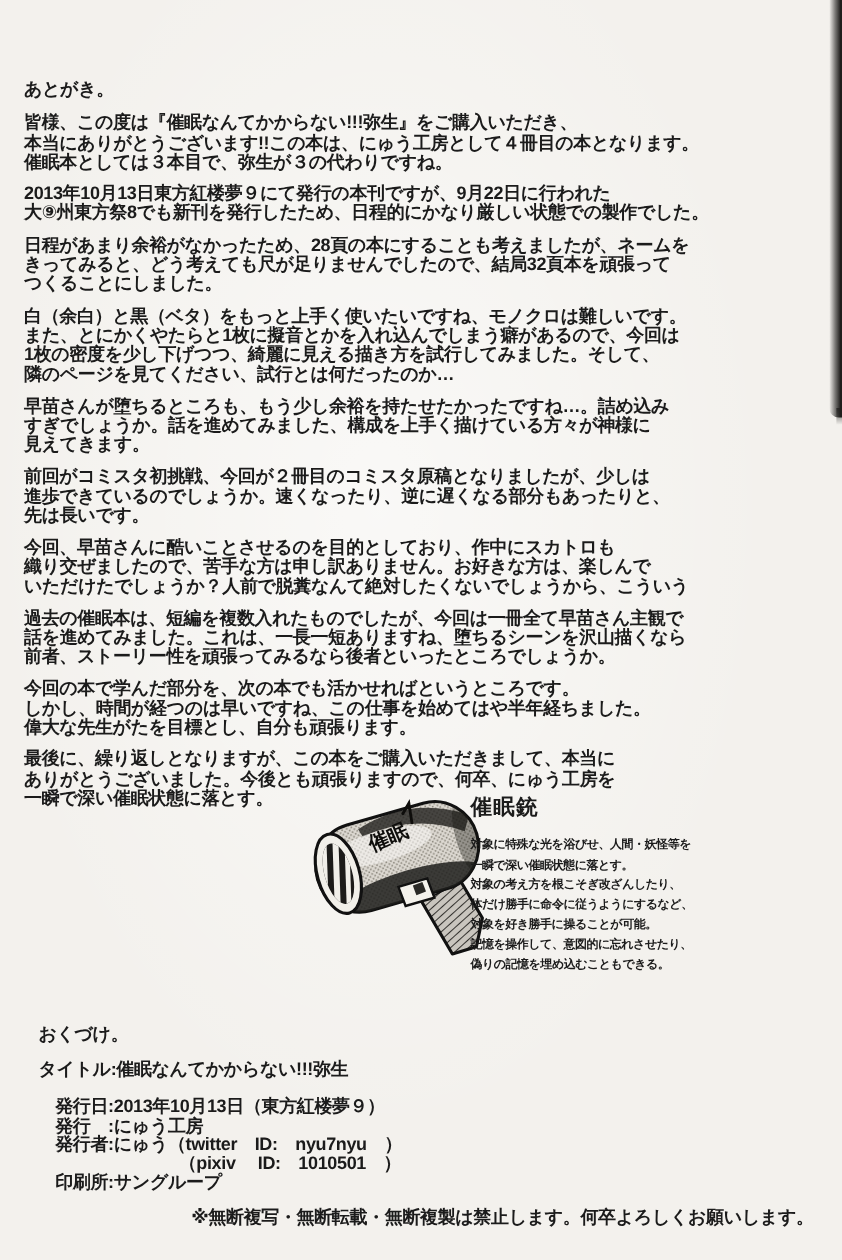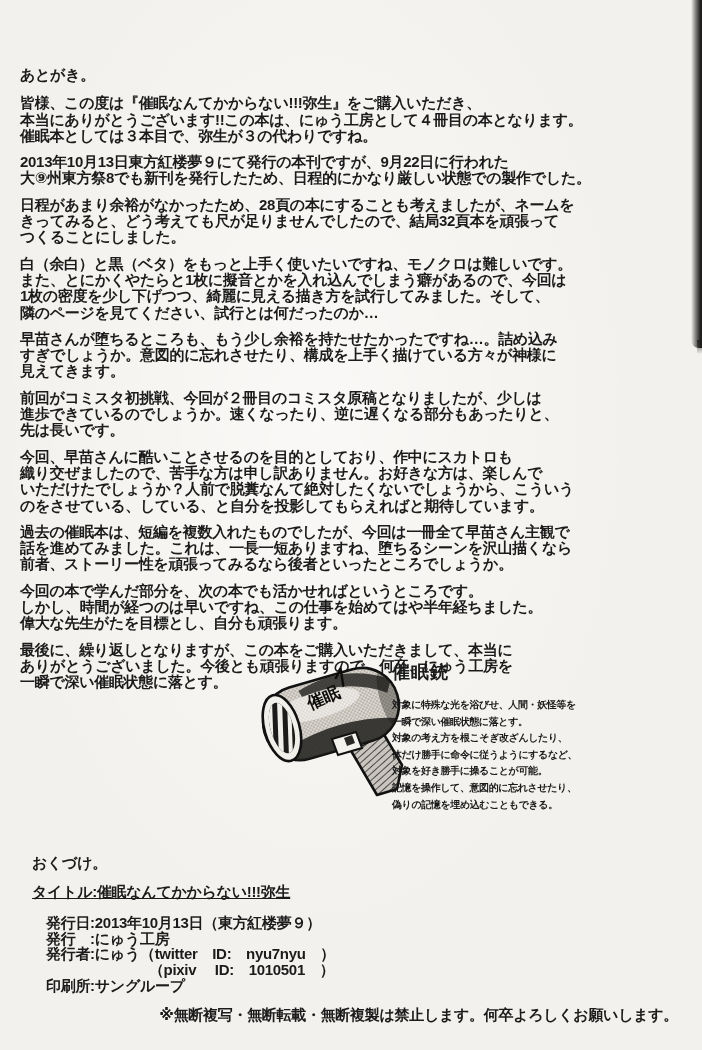--- a/index.html
+++ b/index.html
@@ -18,21 +18,21 @@
   .para{margin-bottom:10px;}
   
   .gun-info{position:absolute;left:392px;top:660px;width:285px;}
   .gun-info-title{font-size:18px;font-weight:700;letter-spacing:1px;margin-bottom:13px;white-space:pre;}
   .gun-info .line{font-size:10px;line-height:16.6px;letter-spacing:-0.4px;}
   
   .gun-art{position:absolute;left:248px;top:655px;width:170px;height:158px;}
   
   .colophon{position:absolute;left:28px;top:845px;width:650px;}
   .colophon-heading{padding-left:4px;margin-bottom:13px;margin-top:10px;}
-  .colophon-title{padding-left:4px;margin-bottom:14px;text-decoration:underline;}
+  .colophon-title{padding-left:4px;margin-bottom:14px;}
   .colophon-line{padding-left:18px;line-height:15.9px;}
   .colophon-notice{margin-top:13px;text-align:right;}
   
   .scan-edge{
     position:absolute;top:0;right:0;width:11px;height:348px;
     background:linear-gradient(to right, rgba(25,24,22,0) 0%, rgba(25,24,22,0.55) 45%, #201f1d 85%);
     border-bottom-left-radius:8px;
   }
   .scan-edge-tail{
     position:absolute;top:340px;right:0;width:5px;height:14px;
@@ -60,33 +60,32 @@
     <div class="line">つくることにしました。</div>
   </div>
   <div class="para">
     <div class="line">白（余白）と黒（ベタ）をもっと上手く使いたいですね、モノクロは難しいです。</div>
     <div class="line">また、とにかくやたらと1枚に擬音とかを入れ込んでしまう癖があるので、今回は</div>
     <div class="line">1枚の密度を少し下げつつ、綺麗に見える描き方を試行してみました。そして、</div>
     <div class="line">隣のページを見てください、試行とは何だったのか…</div>
   </div>
   <div class="para">
     <div class="line">早苗さんが堕ちるところも、もう少し余裕を持たせたかったですね…。詰め込み</div>
-    <div class="line">すぎでしょうか。意図的に忘れさせたり、構成を上手く描けている方々が神様に</div>
+    <div class="line">すぎでしょうか。話を進めてみました、構成を上手く描けている方々が神様に</div>
     <div class="line">見えてきます。</div>
   </div>
   <div class="para">
     <div class="line">前回がコミスタ初挑戦、今回が２冊目のコミスタ原稿となりましたが、少しは</div>
     <div class="line">進歩できているのでしょうか。速くなったり、逆に遅くなる部分もあったりと、</div>
     <div class="line">先は長いです。</div>
   </div>
   <div class="para">
     <div class="line">今回、早苗さんに酷いことさせるのを目的としており、作中にスカトロも</div>
     <div class="line">織り交ぜましたので、苦手な方は申し訳ありません。お好きな方は、楽しんで</div>
     <div class="line">いただけたでしょうか？人前で脱糞なんて絶対したくないでしょうから、こういう</div>
-    <div class="line">のをさせている、している、と自分を投影してもらえればと期待しています。</div>
   </div>
   <div class="para">
     <div class="line">過去の催眠本は、短編を複数入れたものでしたが、今回は一冊全て早苗さん主観で</div>
     <div class="line">話を進めてみました。これは、一長一短ありますね、堕ちるシーンを沢山描くなら</div>
     <div class="line">前者、ストーリー性を頑張ってみるなら後者といったところでしょうか。</div>
   </div>
   <div class="para">
     <div class="line">今回の本で学んだ部分を、次の本でも活かせればというところです。</div>
     <div class="line">しかし、時間が経つのは早いですね、この仕事を始めてはや半年経ちました。</div>
     <div class="line">偉大な先生がたを目標とし、自分も頑張ります。</div>

